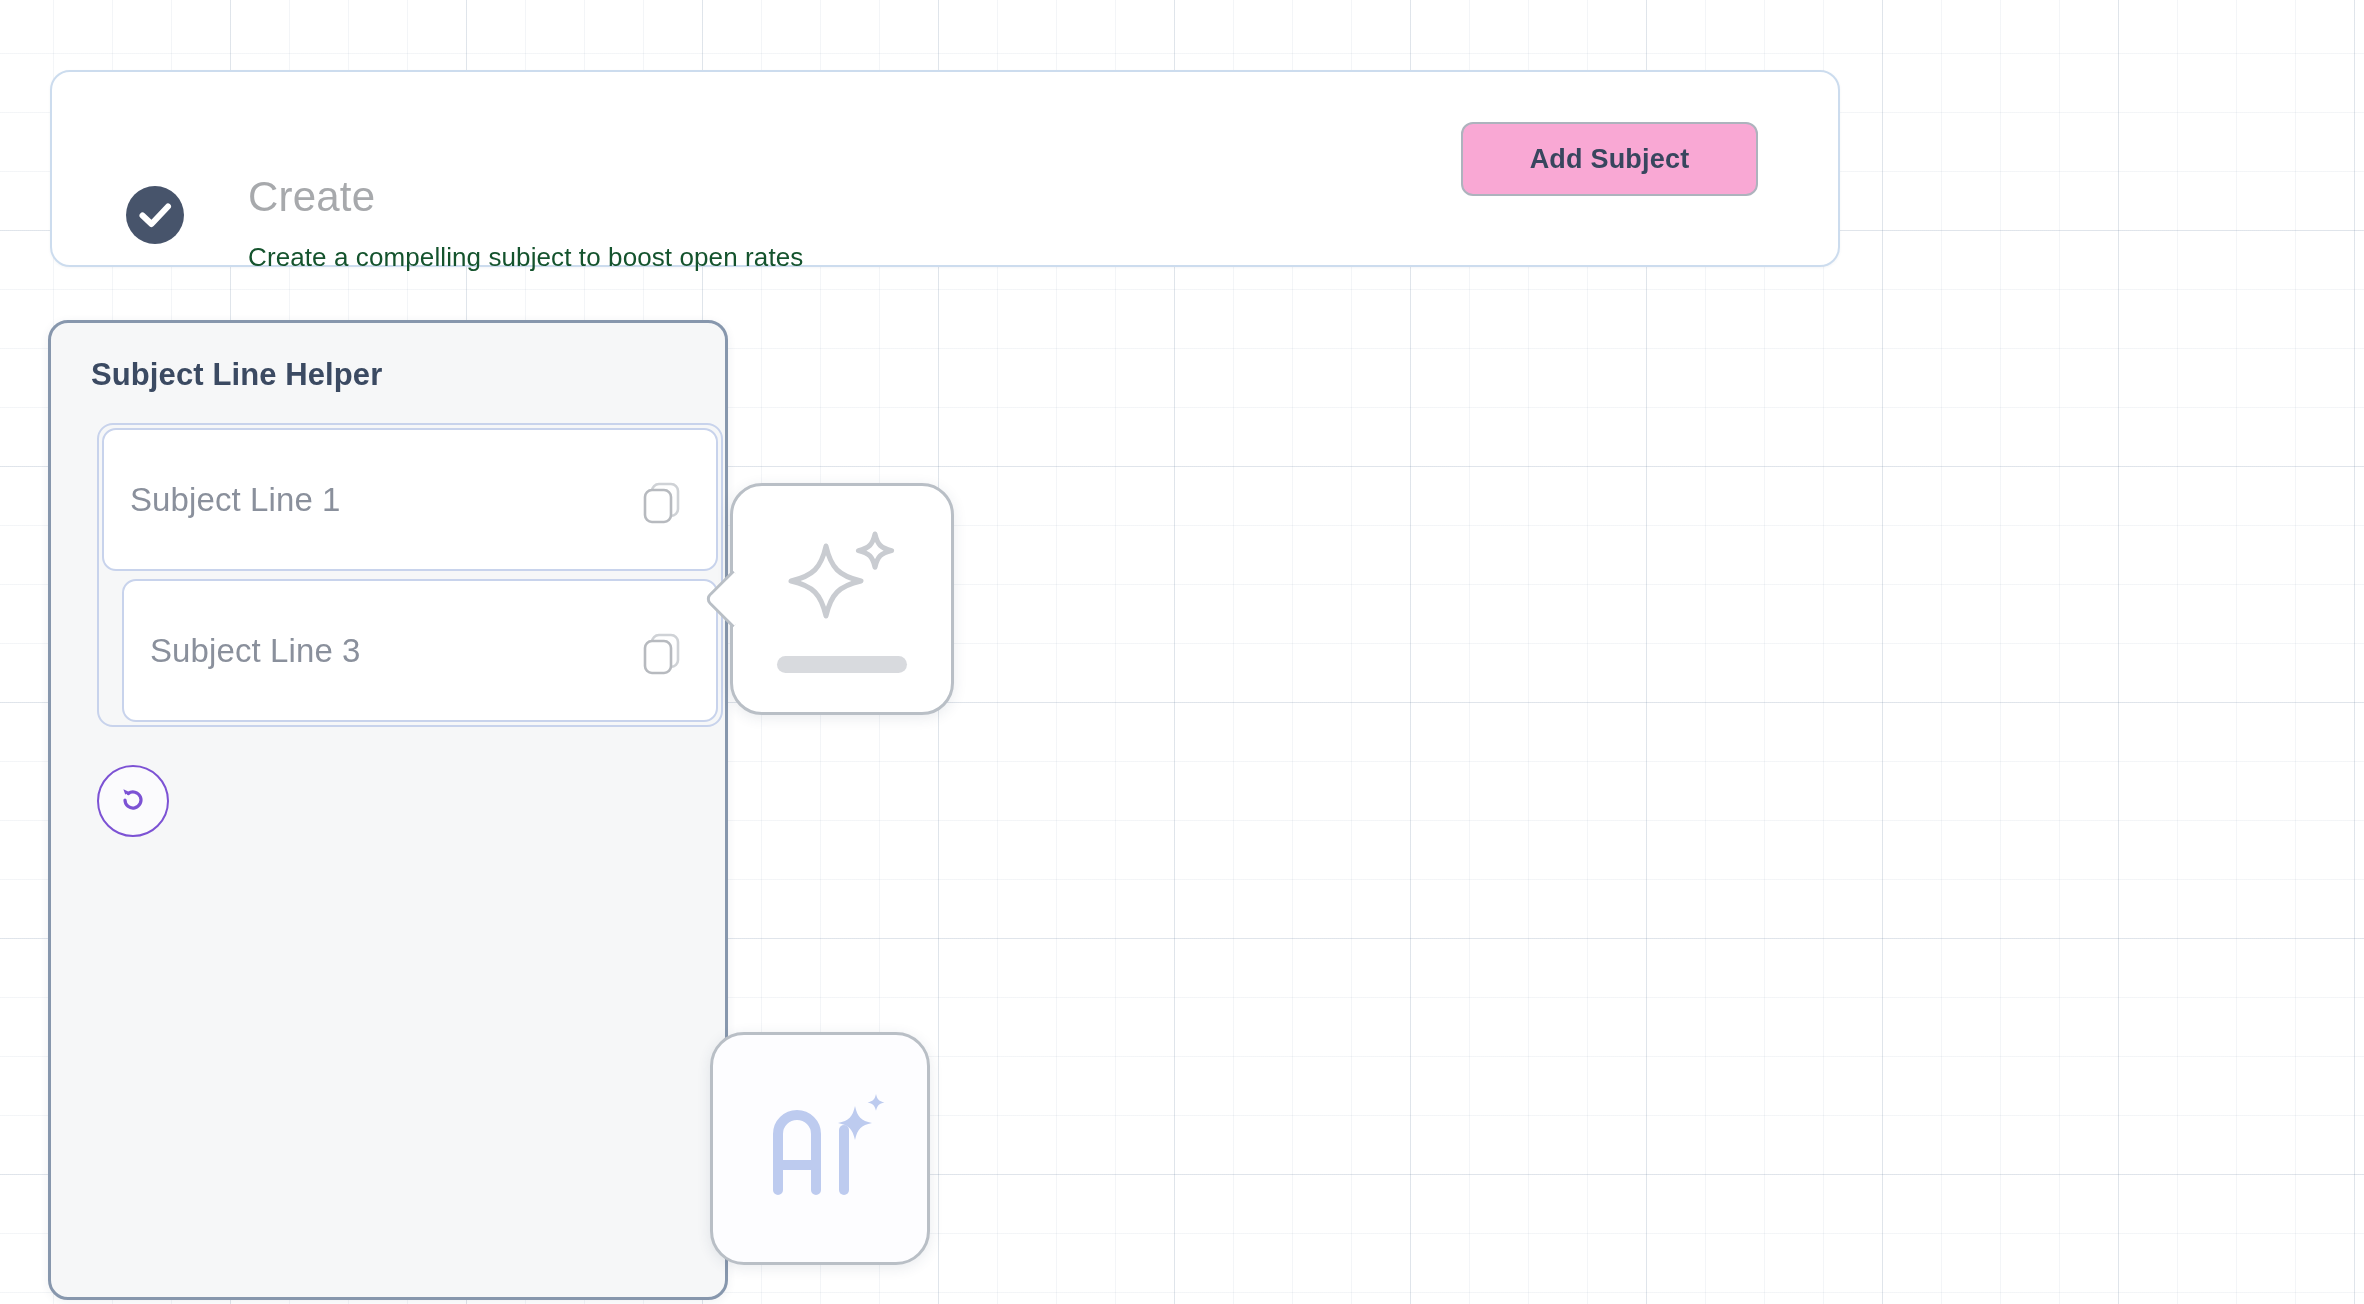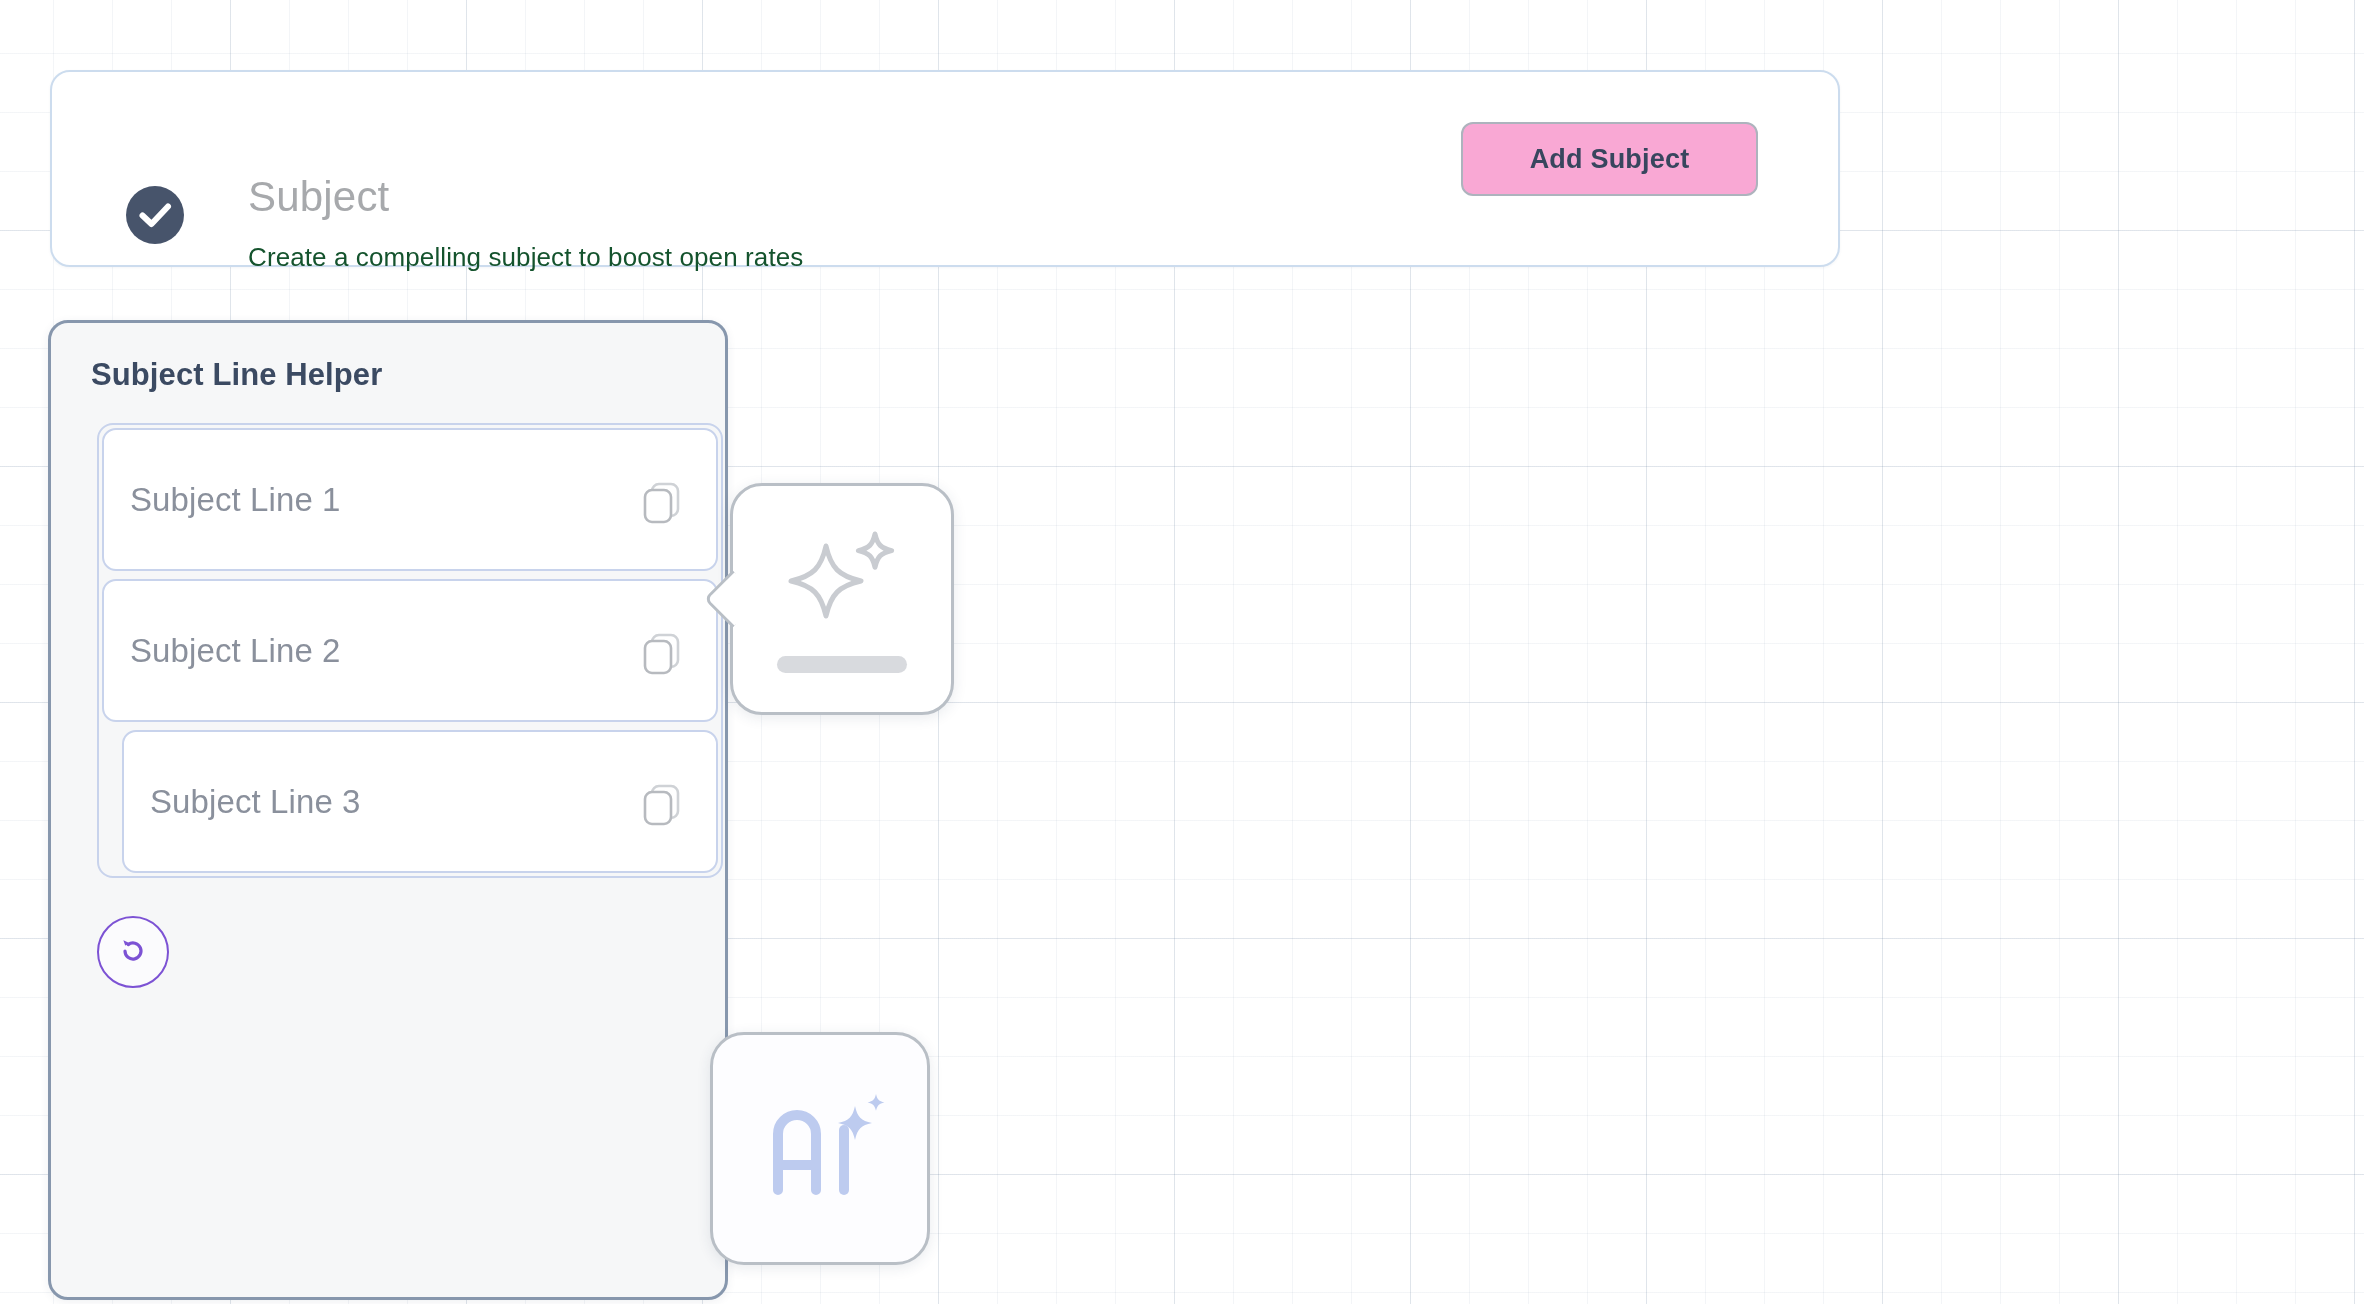--- a/index.html
+++ b/index.html
@@ -252,21 +252,21 @@
 <div id="subject-step-card">
 
   <span class="step-check">
     <svg width="58" height="58" viewBox="0 0 58 58">
       <circle cx="29" cy="29" r="29" fill="#47546b"></circle>
       <path d="M16.5 29.5 L25.5 38 L42 20.5" fill="none" stroke="#ffffff" stroke-width="6" stroke-linecap="round" stroke-linejoin="round"></path>
     </svg>
   </span>
 
   <div class="step-text-block">
-    <div class="step-title">Subject</div>
+    <div class="step-title">Create</div>
     <div class="step-desc">Create a compelling subject to boost open rates</div>
   </div>
 
   <button id="add-subject-button">Add Subject</button>
 </div>
 
 <div id="subject-line-helper-panel">
 
   <div class="panel-title">Subject Line Helper</div>
 
@@ -276,29 +276,20 @@
     <div class="suggestion-item">
       <span class="suggestion-label">Subject Line 1</span>
       <button class="copy-btn">
         <svg width="52" height="52" viewBox="0 0 52 52">
           <rect x="16" y="10" width="26" height="32" rx="7" fill="none" stroke="#cfd2d6" stroke-width="2.6"></rect>
           <rect x="9" y="16" width="26" height="32" rx="7" fill="#ffffff" stroke="#b7babf" stroke-width="2.6"></rect>
         </svg>
       </button>
     </div>
 
-    <div class="suggestion-item">
-      <span class="suggestion-label">Subject Line 2</span>
-      <button class="copy-btn">
-        <svg width="52" height="52" viewBox="0 0 52 52">
-          <rect x="16" y="10" width="26" height="32" rx="7" fill="none" stroke="#cfd2d6" stroke-width="2.6"></rect>
-          <rect x="9" y="16" width="26" height="32" rx="7" fill="#ffffff" stroke="#b7babf" stroke-width="2.6"></rect>
-        </svg>
-      </button>
-    </div>
 
     <div class="suggestion-item">
       <span class="suggestion-label">Subject Line 3</span>
       <button class="copy-btn">
         <svg width="52" height="52" viewBox="0 0 52 52">
           <rect x="16" y="10" width="26" height="32" rx="7" fill="none" stroke="#cfd2d6" stroke-width="2.6"></rect>
           <rect x="9" y="16" width="26" height="32" rx="7" fill="#ffffff" stroke="#b7babf" stroke-width="2.6"></rect>
         </svg>
       </button>
     </div>

